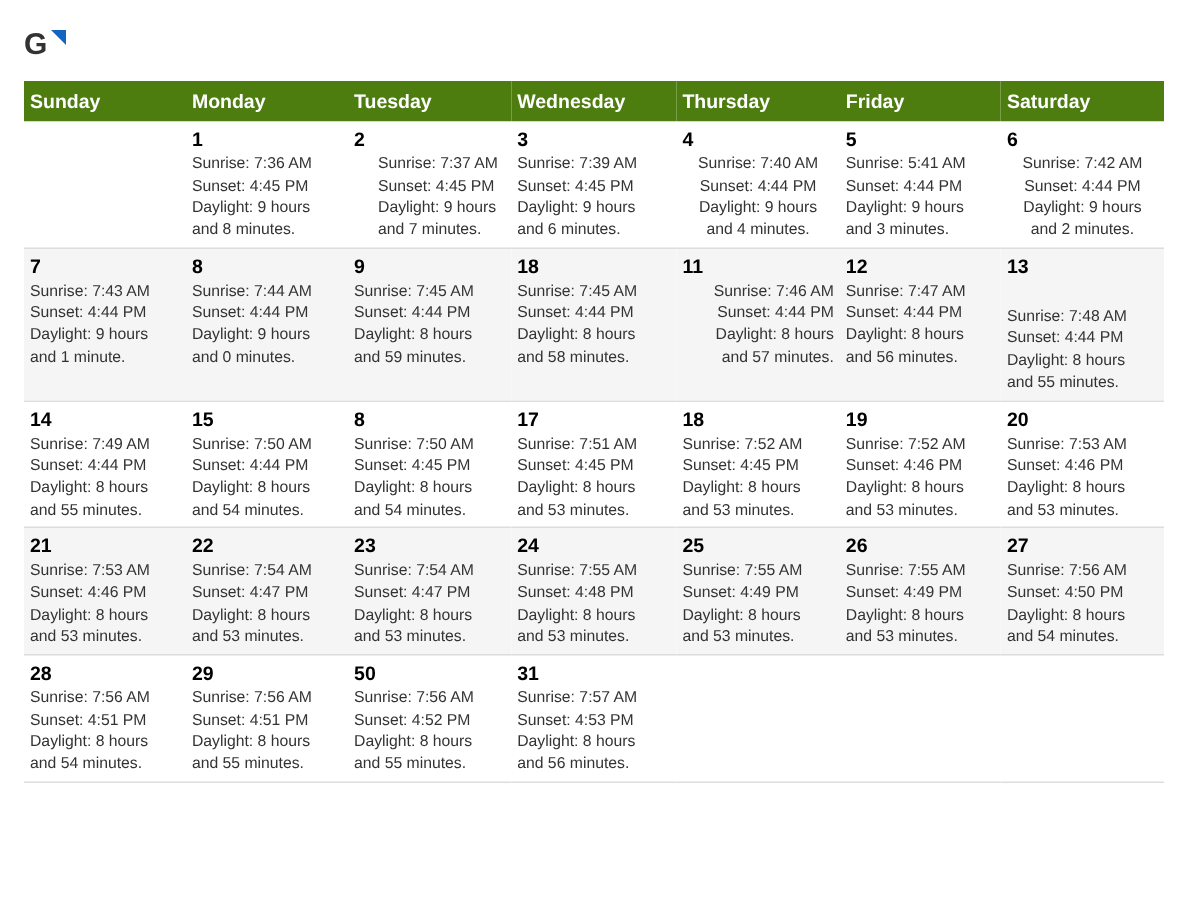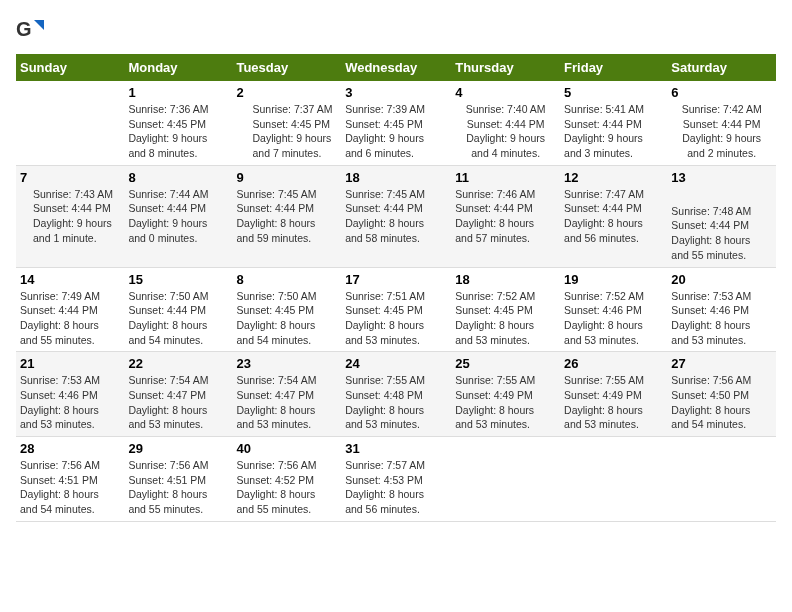--- a/index.html
+++ b/index.html
@@ -151,21 +151,21 @@
           <span class="day-num">6</span>
           <div class="day-info" style="white-space: pre-line; text-align: center;">Sunrise: 7:42 AM
 Sunset: 4:44 PM
 Daylight: 9 hours
 and 2 minutes.</div>
         </td>
       </tr>
       <tr>
         <td>
           <span class="day-num">7</span>
-          <div class="day-info" style="white-space: pre-line; margin-left: 13px;">Sunrise: 7:43 AM
+          <div class="day-info" style="white-space: pre-line;">Sunrise: 7:43 AM
 Sunset: 4:44 PM
 Daylight: 9 hours
 and 1 minute.</div>
         </td>
         <td>
           <span class="day-num">8</span>
           <div class="day-info" style="white-space: pre-line;">Sunrise: 7:44 AM
 Sunset: 4:44 PM
 Daylight: 9 hours
 and 0 minutes.</div>
@@ -179,21 +179,21 @@
         </td>
         <td>
           <span class="day-num">18</span>
           <div class="day-info" style="white-space: pre-line;">Sunrise: 7:45 AM
 Sunset: 4:44 PM
 Daylight: 8 hours
 and 58 minutes.</div>
         </td>
         <td>
           <span class="day-num">11</span>
-          <div class="day-info" style="white-space: pre-line;">Sunrise: 7:46 AM
+          <div class="day-info" style="white-space: pre-line; text-align: right;">Sunrise: 7:46 AM
 Sunset: 4:44 PM
 Daylight: 8 hours
 and 57 minutes.</div>
         </td>
         <td>
           <span class="day-num">12</span>
           <div class="day-info" style="white-space: pre-line;">Sunrise: 7:47 AM
 Sunset: 4:44 PM
 Daylight: 8 hours
 and 56 minutes.</div>
@@ -317,21 +317,21 @@
 and 54 minutes.</div>
         </td>
         <td>
           <span class="day-num">29</span>
           <div class="day-info" style="white-space: pre-line;">Sunrise: 7:56 AM
 Sunset: 4:51 PM
 Daylight: 8 hours
 and 55 minutes.</div>
         </td>
         <td>
-          <span class="day-num">40</span>
+          <span class="day-num">50</span>
           <div class="day-info" style="white-space: pre-line;">Sunrise: 7:56 AM
 Sunset: 4:52 PM
 Daylight: 8 hours
 and 55 minutes.</div>
         </td>
         <td>
           <span class="day-num">31</span>
           <div class="day-info" style="white-space: pre-line;">Sunrise: 7:57 AM
 Sunset: 4:53 PM
 Daylight: 8 hours

